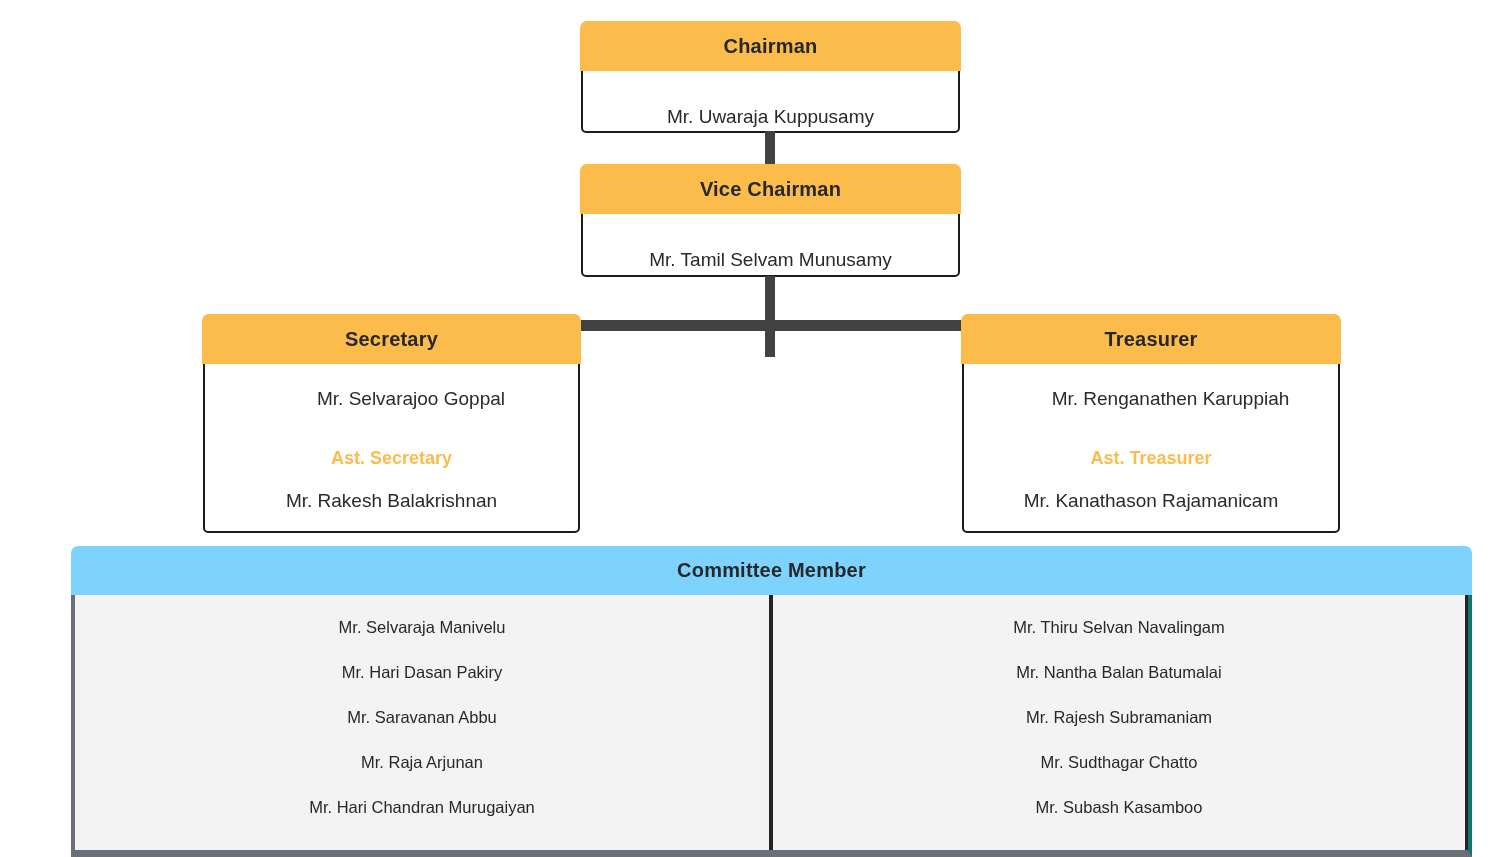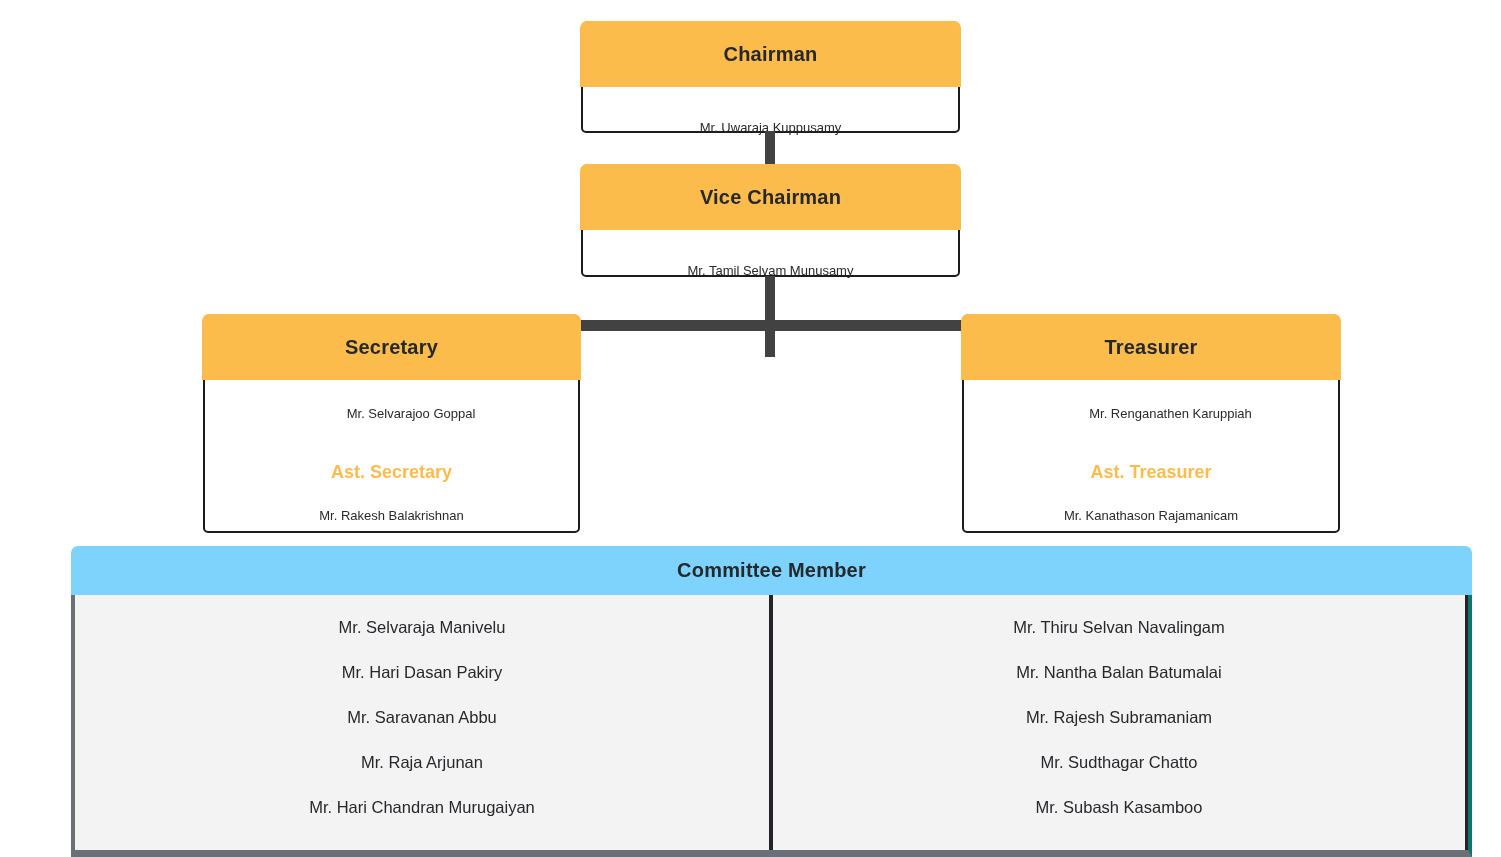--- a/index.html
+++ b/index.html
@@ -16,41 +16,41 @@
   
   .card {
     position: absolute;
     box-sizing: border-box;
     background: #ffffff;
     border: 2px solid #1c1c1c;
     border-radius: 8px 8px 5px 5px;
   }
   .card-header {
     background: #FBBC4C;
-    margin: -2px -3px 10px;
-    height: 66px;
+    margin: -2px -3px 16px;
+    height: 50px;
     border-radius: 7px 7px 0 0;
     display: flex;
     align-items: center;
     justify-content: center;
   }
   .card-title {
     font-size: 20px;
     font-weight: bold;
     color: #26282b;
     letter-spacing: 0.2px;
   }
   .card-body-single {
     height: 60px;
     display: flex;
     align-items: center;
     justify-content: center;
   }
   .person-name {
-    font-size: 13px;
+    font-size: 19px;
     color: #2a2a2a;
   }
   .line { display: flex; align-items: center; justify-content: center; }
   .officer-body .name-line   { margin-top: 14px; height: 38px; padding-left: 39px; }
   .officer-body .ast-title-line { margin-top: 21px; height: 38px; }
   .officer-body .ast-name-line  { margin-top: 5px;  height: 38px; }
   .ast-title {
     font-size: 18px;
     font-weight: bold;
     color: #FBBC4D;

